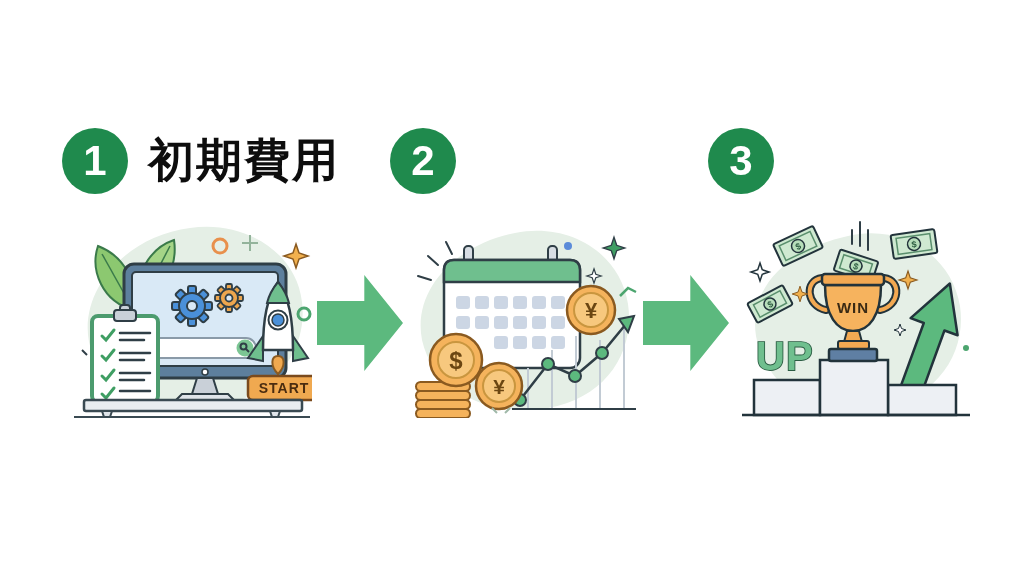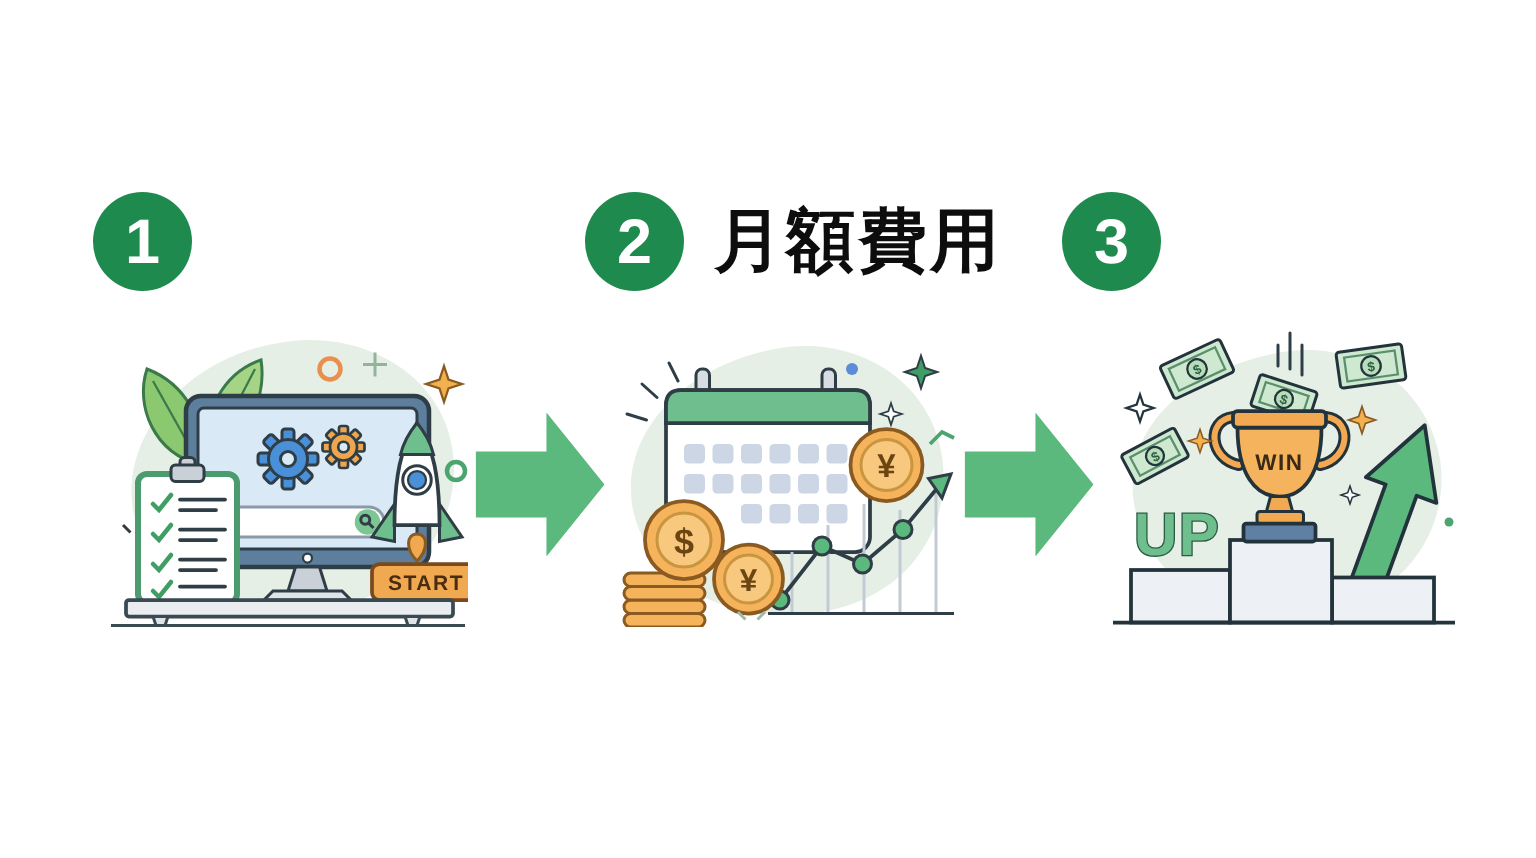--- a/index.html
+++ b/index.html
@@ -40,27 +40,27 @@
 </style>
 </head>
 <body>
 
 <div class="canvas">
 
   <div class="step step-1">
     <div class="badge">
       <span>1</span>
     </div>
+    <div class="step-label">初期費用</div>
   </div>
 
   <div class="step step-2">
     <div class="badge">
       <span>2</span>
     </div>
-    <div class="step-label">月額費用</div>
   </div>
 
   <div class="step step-3">
     <div class="badge">
       <span>3</span>
     </div>
   </div>
 
   <div class="flow-arrow flow-arrow-1"></div>
   <div class="flow-arrow flow-arrow-2"></div>

